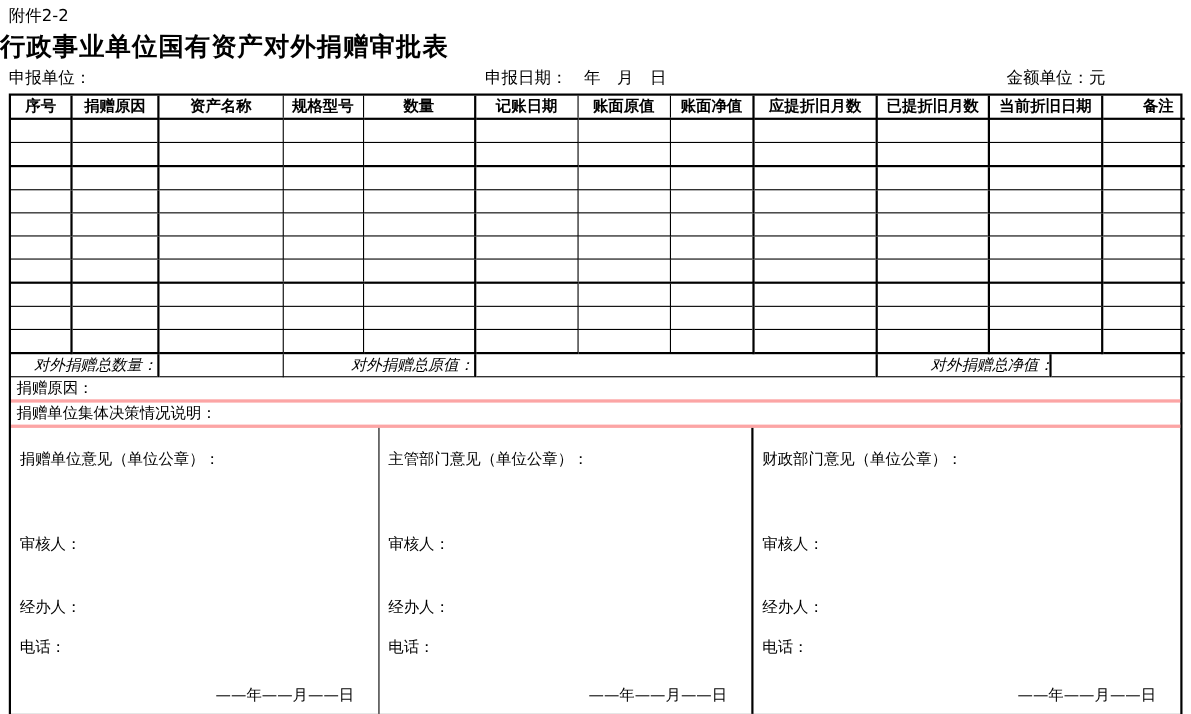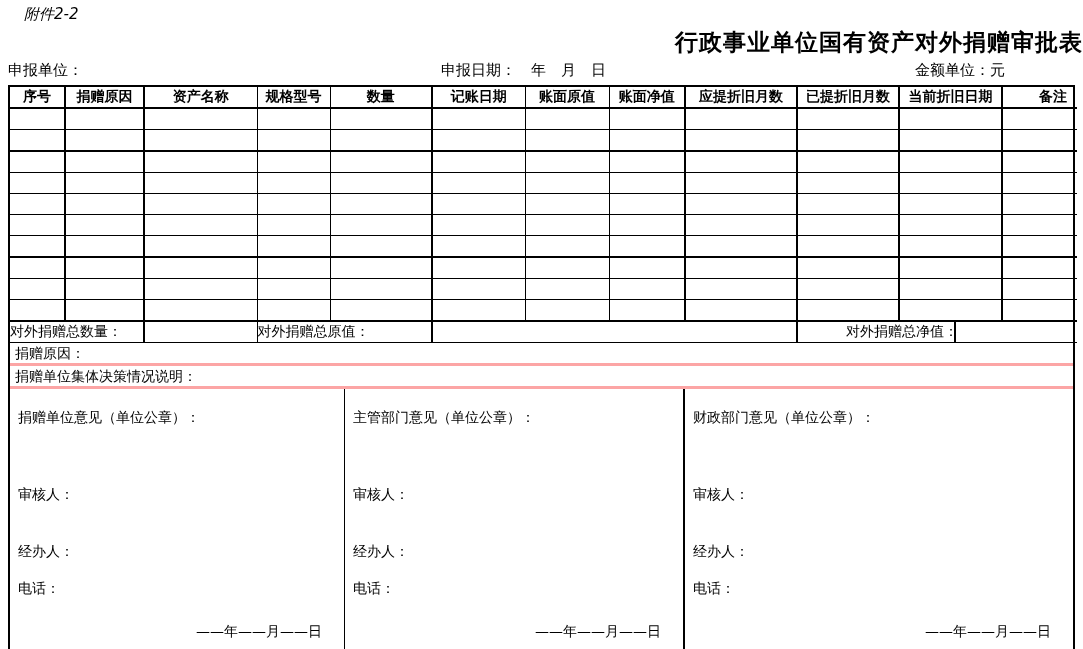--- a/index.html
+++ b/index.html
@@ -3,24 +3,24 @@
 <meta charset="utf-8">
 <style>
   html, body { margin:0; padding:0; }
   body {
     width:1083px; height:649px; background:#ffffff; color:#000;
     font-family:"DejaVu Sans","Liberation Sans",sans-serif;
     overflow:hidden;
   }
   .sheet { position:relative; width:1083px; height:649px; background:#fff; }
 
-  .attach { position:absolute; left:24px; top:5px; font-size:15px;font-style:italic; }
+  .attach { position:absolute; left:8px; top:5px; font-size:15px; }
   .title {
     position:absolute; left:0; top:27px; width:100%;
-    text-align:right; font-size:23px; font-weight:bold; letter-spacing:1px;
+    text-align:left; font-size:23px; font-weight:bold; letter-spacing:1px;
     font-family:Liberation Mono, monospace;
   }
   .info-row { position:absolute; top:61px; left:0; width:100%; height:22px; font-size:15px; }
   .info-unit   { position:absolute; left:8px; }
   .info-date   { position:absolute; left:441px; }
   .info-amount { position:absolute; left:915px; }
 
   .box {
     position:absolute; left:8px; top:85px; width:1067px;
     box-sizing:border-box; border:2px solid #000; background:#fff;
@@ -41,21 +41,21 @@
   .grid tr.thick-bottom td { border-bottom-width:2px; }
 
   .maingrid th:nth-child(1),  .maingrid td:nth-child(1),
   .maingrid th:nth-child(2),  .maingrid td:nth-child(2),
   .maingrid th:nth-child(5),  .maingrid td:nth-child(5),
   .maingrid th:nth-child(8),  .maingrid td:nth-child(8),
   .maingrid th:nth-child(9),  .maingrid td:nth-child(9),
   .maingrid th:nth-child(10), .maingrid td:nth-child(10),
   .maingrid th:nth-child(11), .maingrid td:nth-child(11) { border-right-width:2px; }
 
-  .sumtable td { text-align:left; }
+  .sumtable td { text-align:right;font-style:italic; }
   .sumtable td:nth-child(1) { border-right-width:2px; }
   .sumtable td:nth-child(3) { border-right-width:2px; }
   .sumtable td:nth-child(4) { border-right-width:2px; }
   .sumtable td:nth-child(5) { border-right-width:2px;padding-left:48px; }
 
   .fullrow {
     font-size:14px; height:20px; line-height:20px;
     padding-left:5px; border-bottom:3px solid #fca5a5;
     overflow:hidden; white-space:nowrap;
   }

